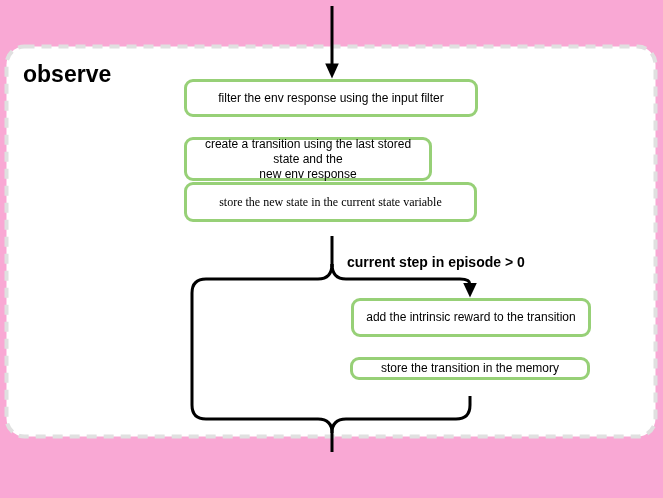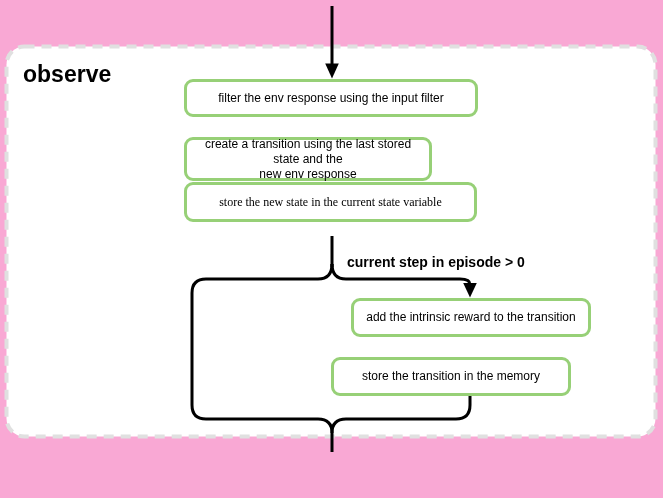--- a/index.html
+++ b/index.html
@@ -45,21 +45,21 @@
     font-size: 12px;
     line-height: 15px;
     color: #000000;
     padding: 2px 6px;
     white-space: pre-line;
   }
   .node-1 { left: 184px; top: 79px;  width: 294px; height: 38px; }
   .node-2 { left: 184px; top: 137px; width: 248px; height: 44px; }
   .node-3 { left: 184px; top: 182px; width: 293px; height: 40px; font-family: Liberation Serif, serif; }
   .node-4 { left: 351px; top: 298px; width: 240px; height: 39px; justify-content: center; }
-  .node-5 { left: 331px; top: 357px; width: 240px; height: 39px; }
+  .node-5 { left: 350px; top: 357px; width: 240px; height: 23px; }
   .cond-label {
     position: absolute;
     left: 347px;
     top: 255px;
     z-index: 2;
     font-size: 14px;
     line-height: 14px;
     font-weight: bold;
     color: #000000;
     white-space: nowrap;

